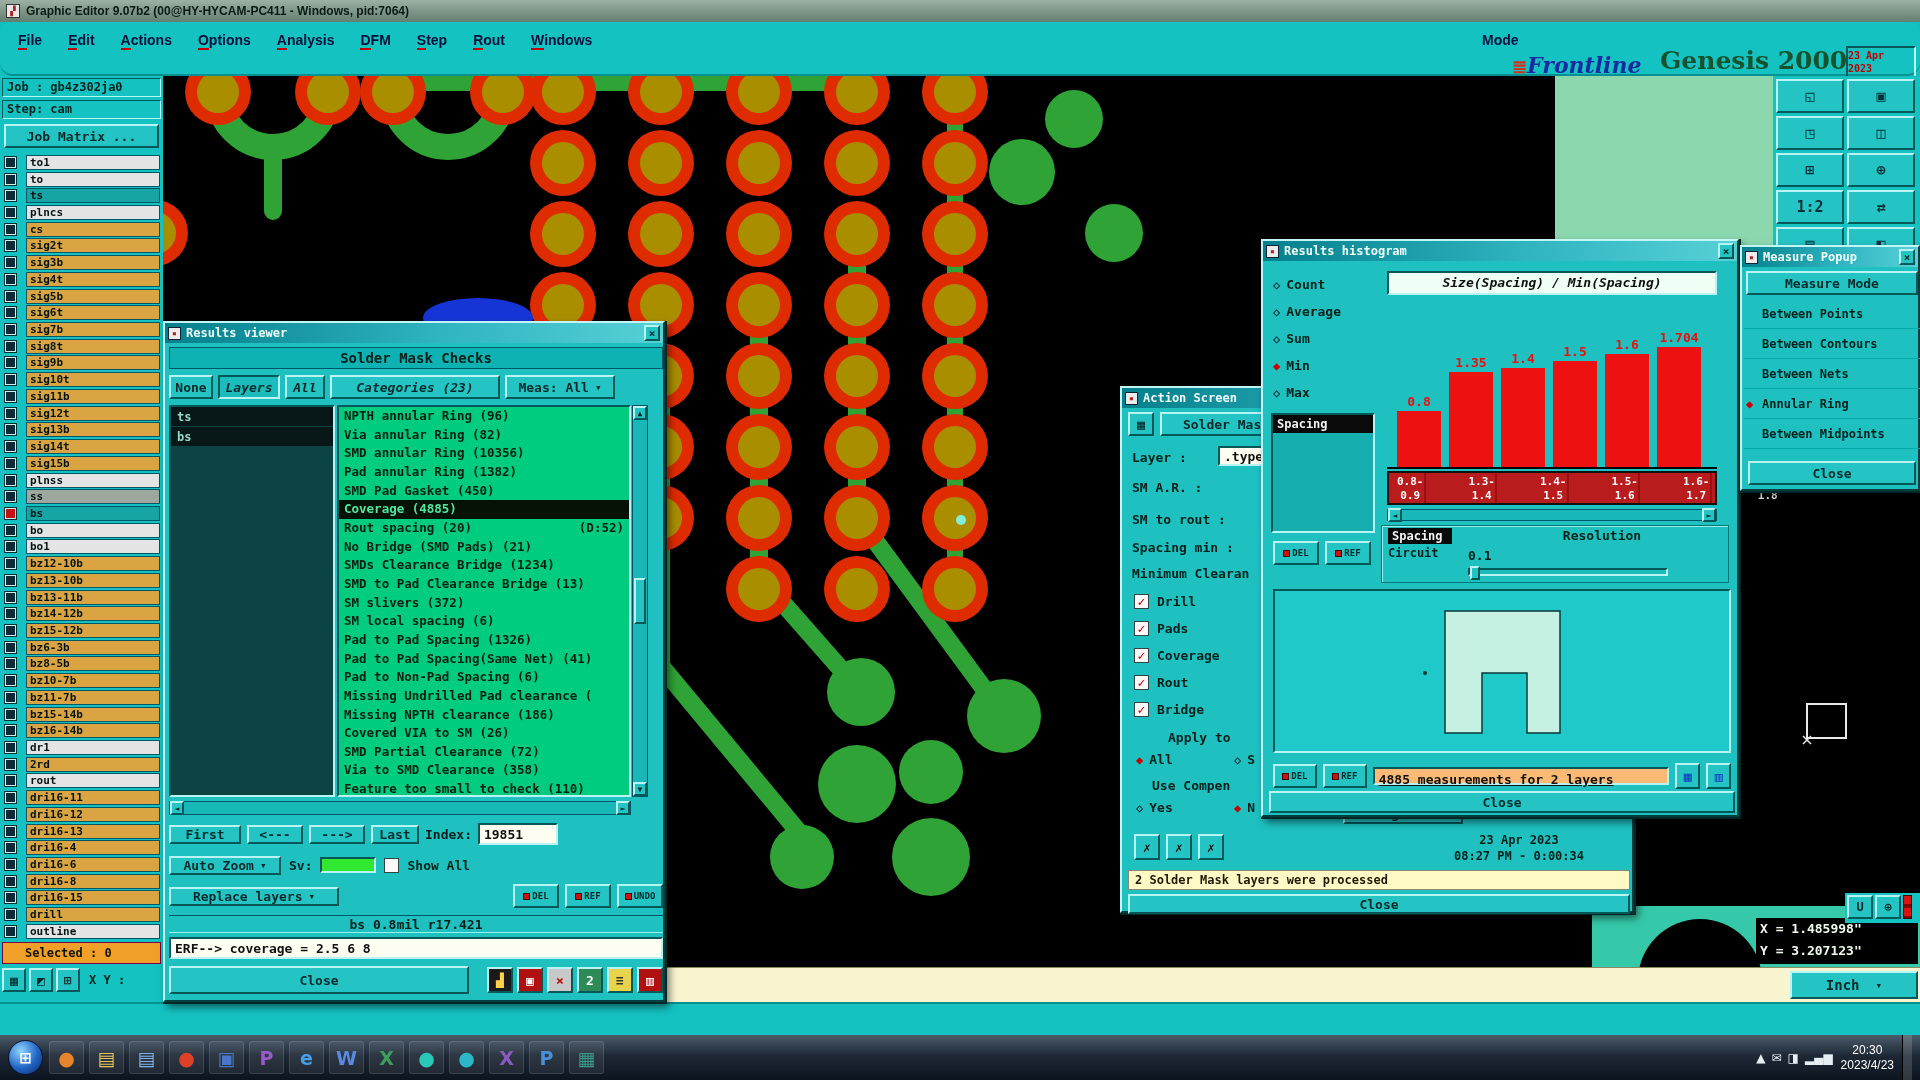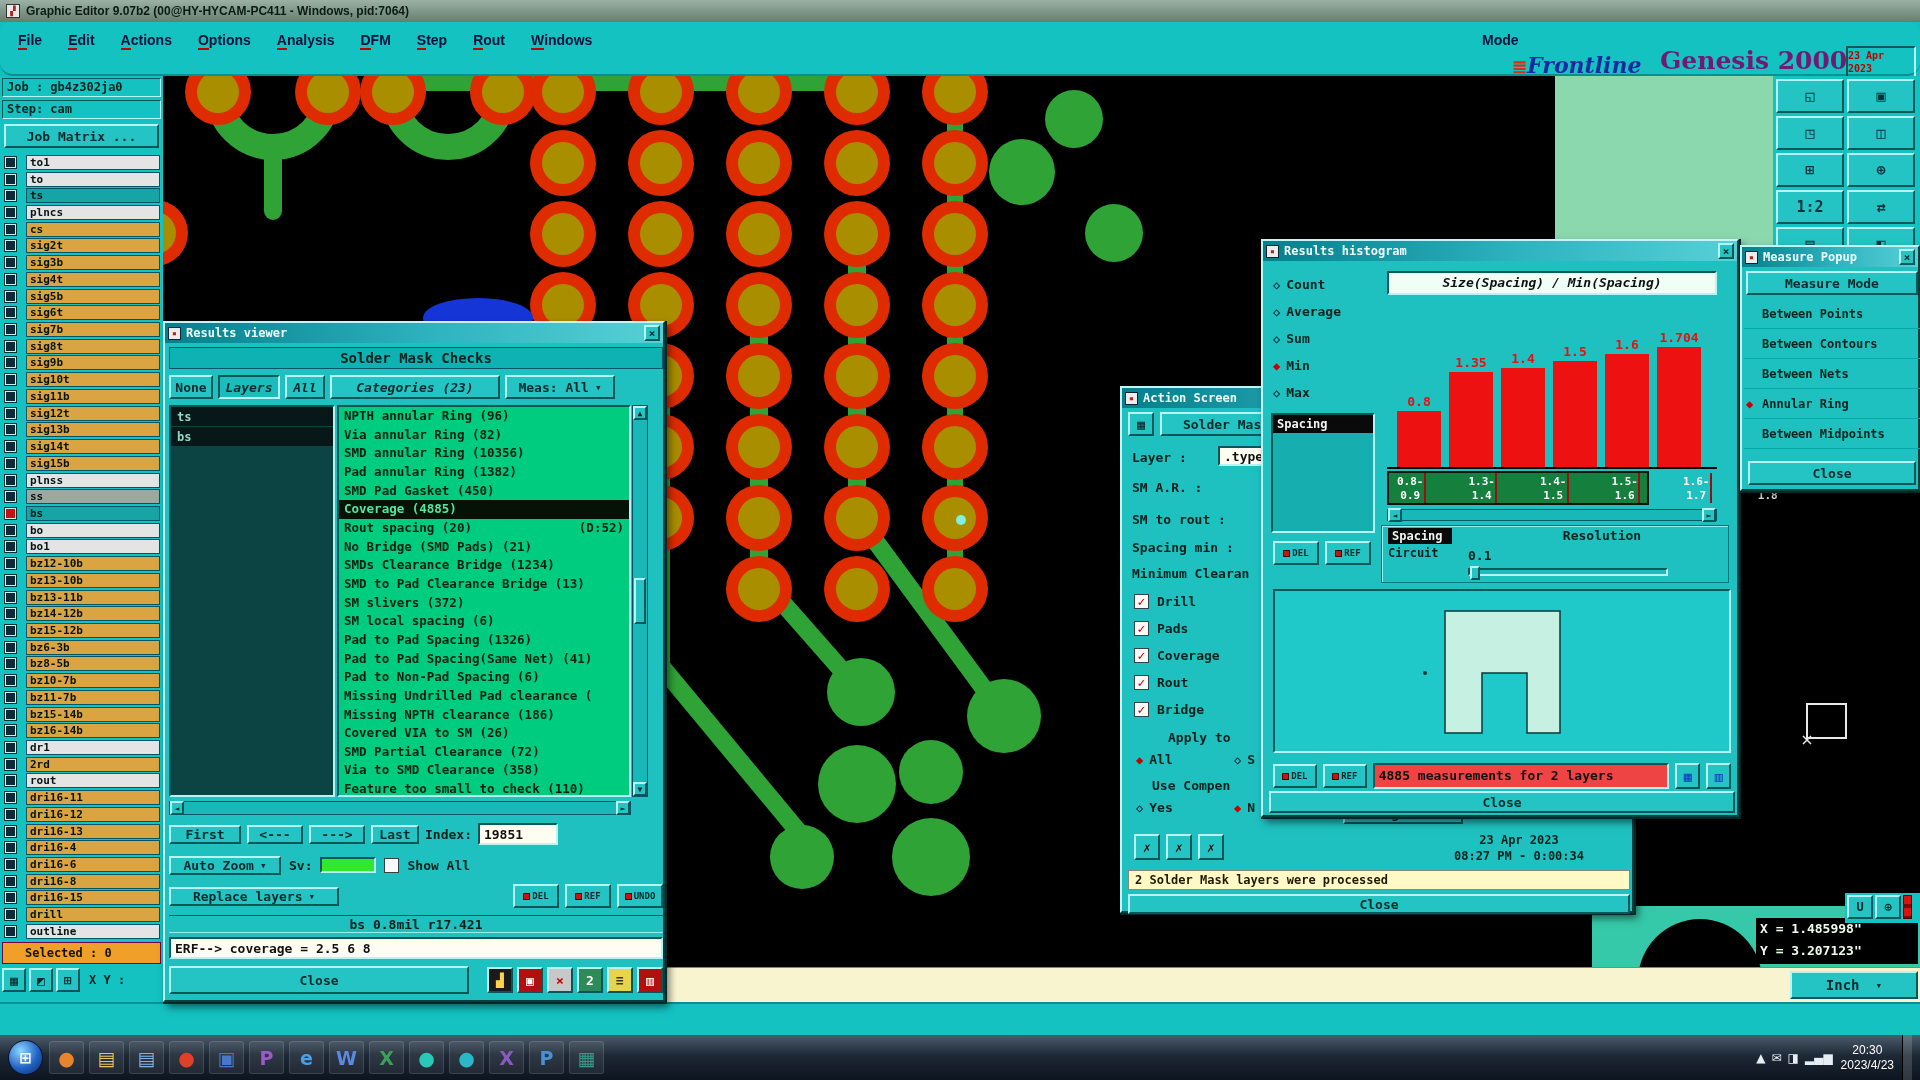--- a/index.html
+++ b/index.html
@@ -19,21 +19,21 @@
     display:grid; place-items:center; font:bold 9px "DejaVu Sans Mono"; color:#B22222; }
   #menubar { left:0; top:22px; width:1920px; height:54px; background:#14C2C2;
     border-bottom:2px solid #079090;border-radius:13px; }
   #menu-items { position:absolute; left:18px; top:10px; display:flex; gap:26px; }
   .menu-item { font:bold 14px "Liberation Sans",sans-serif; color:#00103A; }
   .menu-item .u { border-bottom:2px solid #C00000; }
   #menu-help { position:absolute; left:1482px; top:10px; font:bold 14px "Liberation Sans",sans-serif; color:#00103A; }
   #brand { left:1512px; top:24px; width:406px; height:50px; }
   #brand-logo { position:absolute; left:0; top:6px; font:bold italic 22px "DejaVu Serif",serif; color:#182AA0; }
   #brand-logo .stripes { color:#D43018; font-style:normal; font-size:18px; }
-  #brand-product { position:absolute; left:148px; top:0; font:bold 25px "DejaVu Serif",serif; color:#701a75; }
+  #brand-product { position:absolute; left:148px; top:0; font:bold 25px "DejaVu Serif",serif; color:#14532d; }
   #brand-subtitle { position:absolute; left:258px; top:30px; font:bold italic 13px "DejaVu Serif",serif; color:#101010; }
   #brand-datebox { position:absolute; right:2px; top:0; width:70px; height:44px;
     border:2px solid; border-color:#045858 #B8F4F4 #B8F4F4 #045858;
     display:flex; flex-direction:column; align-items:center; justify-content:center;
     font:bold 10px "DejaVu Sans Mono"; color:#C00000; line-height:13px; }
   
   #sidebar { left:0; top:76px; width:163px; height:926px; background:#14C2C2; }
   .side-box { position:absolute; left:2px; width:159px; height:19px; border:1px solid;
     border-color:#045858 #B8F4F4 #B8F4F4 #045858; font:bold 12px/17px "DejaVu Sans Mono";
     color:#04221C; padding-left:4px; white-space:nowrap; }
@@ -141,40 +141,40 @@
     background:#16AEAE; border:2px solid; border-color:#045858 #B8F4F4 #B8F4F4 #045858; }
   #hg-listitem { height:18px; background:#0A0A0A; color:#F2F2F2; font:bold 12px/18px "DejaVu Sans Mono"; padding-left:4px; }
   #hg-charttitle { position:absolute; left:124px; top:30px; width:330px; height:24px; background:#EFFFF6;
     border:2px solid; border-color:#045858 #B8F4F4 #B8F4F4 #045858;
     font:bold italic 13px/20px "DejaVu Sans Mono"; color:#101010; text-align:center; }
   #hg-chart { position:absolute; left:124px; top:60px; width:330px; height:168px; border-bottom:2px solid #000; }
   #hg-bars { position:absolute; left:10px; bottom:0; display:flex; gap:8px; align-items:flex-end; height:168px; }
   .hbar-wrap { display:flex; flex-direction:column; justify-content:flex-end; align-items:center; width:44px; }
   .hbar { width:44px; }
   .hbar-val { font:bold 13px "DejaVu Sans Mono"; color:#E81010; margin-bottom:2px; white-space:nowrap; }
-  #hg-bins { position:absolute; left:124px; top:230px; width:262px; height:34px; background:#15803d;
+  #hg-bins { position:absolute; left:124px; top:230px; width:330px; height:34px; background:#b91c1c;
     border:2px solid #111; display:flex; padding-left:8px;gap:43px; }
   .hbin { width:52px; text-align:center; font:bold 11px/14px "DejaVu Sans Mono"; color:#FFF;
     border-right:2px solid #991010; padding-top:2px; }
   .hbin:last-child { border-right:none; }
   #hg-hscroll { position:absolute; left:124px; top:268px; width:330px; height:12px; background:#19B8B8;
     border:1px solid #056; display:flex; justify-content:space-between; align-items:center; }
   #hg-resbox { position:absolute; left:118px; top:284px; width:348px; height:58px;
     border:1px solid #077; box-shadow:inset 1px 1px 0 #9EE; }
   #hg-spacing { position:absolute; left:6px; top:2px; width:64px; height:16px; background:#0A0A0A;
     color:#F2F2F2; font:bold 12px/16px "DejaVu Sans Mono"; padding-left:4px; }
   #hg-circuit { position:absolute; left:6px; top:20px; font:bold 12px "DejaVu Sans Mono"; color:#03201A; }
   #hg-reslabel { position:absolute; left:120px; top:2px; width:200px; text-align:center;
     font:bold 13px "DejaVu Sans Mono"; color:#03201A; }
   #hg-resval { position:absolute; left:86px; top:22px; font:bold 13px "DejaVu Sans Mono"; color:#03201A; }
   #hg-slider { position:absolute; left:86px; top:42px; width:200px; height:8px; }
   #hg-thumb { position:absolute; left:0; top:-4px; width:10px; height:14px; }
   #hg-preview { position:absolute; left:10px; top:348px; width:458px; height:164px; background:#1FC9C9; }
   #hg-bottom { position:absolute; left:10px; top:522px; width:458px; height:26px; display:flex; gap:6px; align-items:center; }
-  #hg-meas { width:312px; height:26px; background:#ef4444; line-height:22px; }
+  #hg-meas { width:312px; height:18px; background:#fdba74; line-height:22px;text-decoration:underline; }
   .blue-ico { width:26px; height:26px; display:grid; place-items:center; font-size:13px; color:#1040C0; }
   
   #mp { left:1740px; top:245px; width:180px; height:246px; }
   #mp-header { position:absolute; left:4px; top:24px; width:172px; height:24px; font-size:13px; }
   #mp-items { position:absolute; left:2px; top:52px; width:176px; }
   .mp-item { display:flex; align-items:center; height:30px; font:bold 12px "DejaVu Sans Mono"; color:#03201A;
     border-bottom:1px solid #0AA; padding-left:2px; white-space:nowrap; }
   .mp-diam { width:16px; color:#C80000; font-size:12px; flex:none; }
   
   #taskbar { left:0; top:1035px; width:1920px; height:45px;

